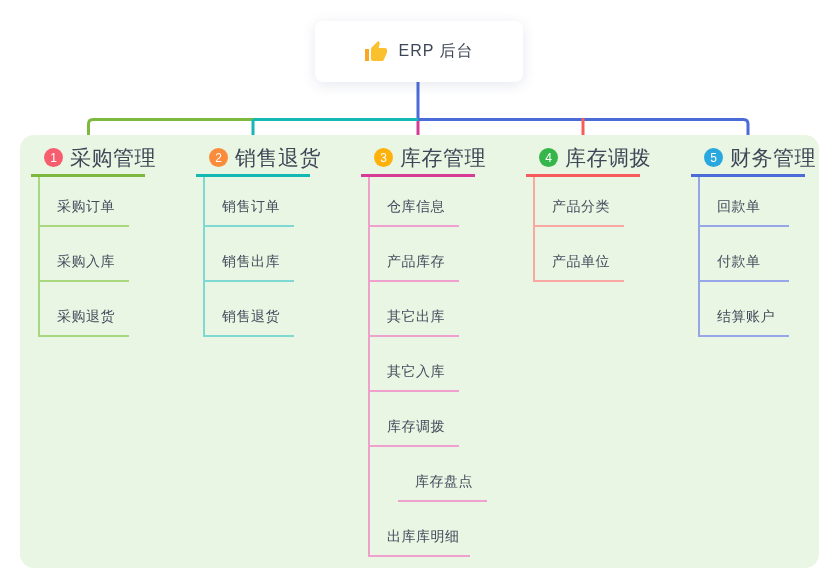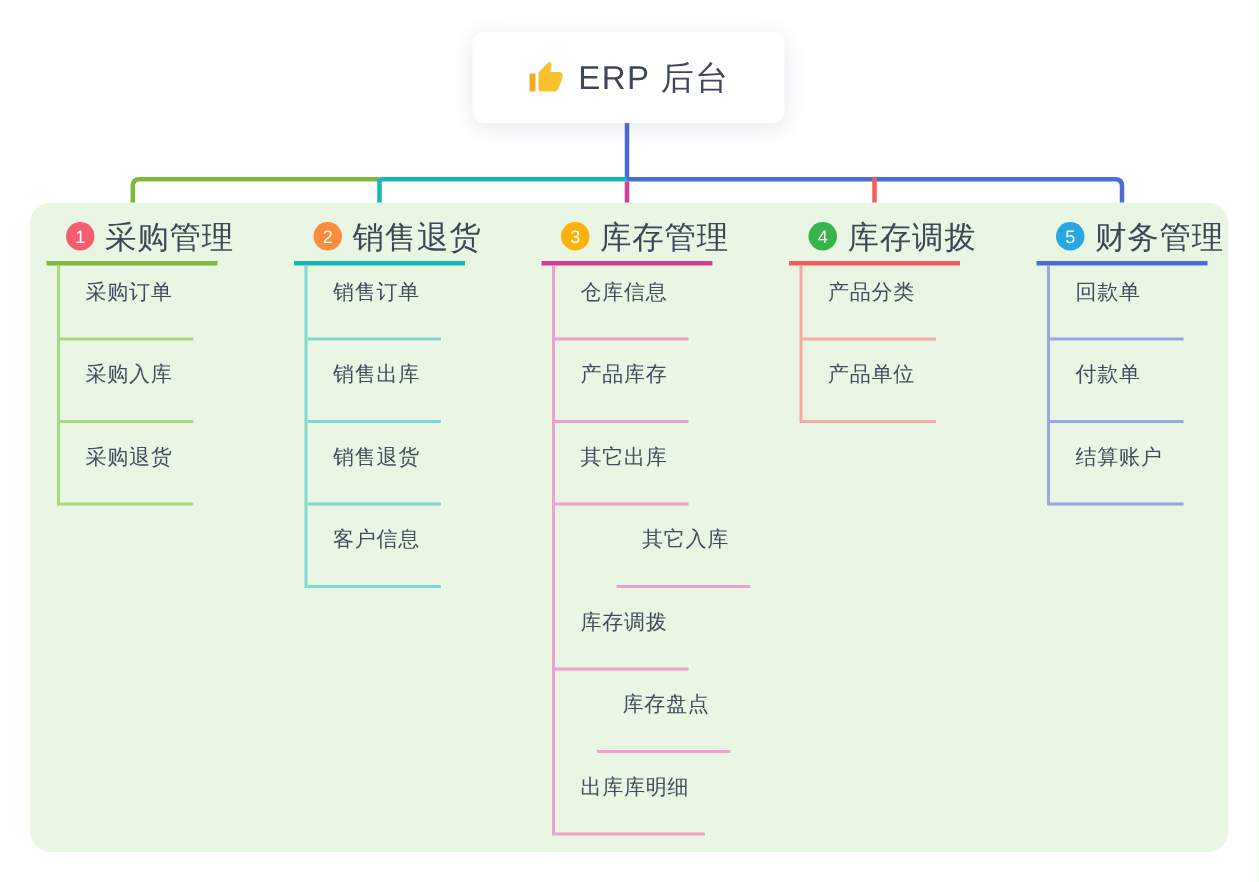--- a/index.html
+++ b/index.html
@@ -8,21 +8,21 @@
     font-family:"Liberation Sans","DejaVu Sans",sans-serif;
   }
   
   .root-node{
     position:absolute;left:315px;top:21px;width:208px;height:61px;
     background:#ffffff;border-radius:8px;
     box-shadow:0 3px 14px rgba(60,80,120,0.13);
     display:flex;align-items:center;justify-content:center;gap:10px;
     cursor:pointer;z-index:3;
   }
-  .root-node .root-title{font-size:22px;color:#3D4757;letter-spacing:1px;}
+  .root-node .root-title{font-size:16px;color:#3D4757;letter-spacing:1px;}
   .root-node svg{display:block;}
   
   .connectors{position:absolute;left:0;top:0;width:839px;height:588px;pointer-events:none;z-index:1;}
   
   .panel{
     position:absolute;left:20px;top:135px;width:799px;height:433px;
     background:#E9F6E3;border-radius:14px;z-index:2;
   }
   
   .branch{position:absolute;top:6px;}
@@ -34,21 +34,21 @@
   .badge{
     width:19px;height:19px;border-radius:50%;flex:0 0 19px;
     display:flex;align-items:center;justify-content:center;
     color:#ffffff;font-size:12px;line-height:1;
   }
   .branch-title .title-text{font-size:21px;color:#3D4757;white-space:nowrap;letter-spacing:0.5px;}
   .branch-items{margin-left:7px;width:max-content;}
   .mm-item{
     box-sizing:border-box;height:55px;min-width:89px;width:max-content;
     display:flex;align-items:flex-end;
-    padding:0 10px 21px 17px;
+    padding:0 10px 9px 17px;
     font-size:14px;color:#414B5C;white-space:nowrap;letter-spacing:0.5px;
     cursor:pointer;
   }
   .mm-item:first-child{height:50px;}
 </style>
 </head>
 <body>
 
 <div class="root-node">
   <svg width="24" height="24" viewBox="0 0 24 24" aria-hidden="true">
@@ -81,33 +81,32 @@
     </div>
     <div class="branch" style="left: 176px;">
       <div class="branch-title" style="border-bottom: 3px solid rgb(22, 184, 180);">
         <span class="badge" style="background: rgb(250, 140, 60);">2</span>
         <span class="title-text">销售退货</span>
       </div>
       <div class="branch-items" style="border-left: 2px solid rgb(127, 217, 210);">
         <div class="mm-item" style="border-bottom: 2px solid rgb(127, 217, 210);">销售订单</div>
         <div class="mm-item" style="border-bottom: 2px solid rgb(127, 217, 210);">销售出库</div>
         <div class="mm-item" style="border-bottom: 2px solid rgb(127, 217, 210);">销售退货</div>
-        <div class="mm-item" style="border-bottom: 2px solid rgb(127, 217, 210);">客户信息</div>
       </div>
     </div>
     <div class="branch" style="left: 341px;">
       <div class="branch-title" style="border-bottom: 3px solid rgb(214, 60, 150);">
         <span class="badge" style="background: rgb(253, 177, 10);">3</span>
         <span class="title-text">库存管理</span>
       </div>
       <div class="branch-items" style="border-left: 2px solid rgb(240, 160, 206);">
         <div class="mm-item" style="border-bottom: 2px solid rgb(240, 160, 206);">仓库信息</div>
         <div class="mm-item" style="border-bottom: 2px solid rgb(240, 160, 206);">产品库存</div>
         <div class="mm-item" style="border-bottom: 2px solid rgb(240, 160, 206);">其它出库</div>
-        <div class="mm-item" style="border-bottom: 2px solid rgb(240, 160, 206); margin-left: 41px;">其它入库</div>
+        <div class="mm-item" style="border-bottom: 2px solid rgb(240, 160, 206);">其它入库</div>
         <div class="mm-item" style="border-bottom: 2px solid rgb(240, 160, 206);">库存调拨</div>
         <div class="mm-item" style="border-bottom: 2px solid rgb(240, 160, 206); margin-left: 28px;">库存盘点</div>
         <div class="mm-item" style="border-bottom: 2px solid rgb(240, 160, 206);">出库库明细</div>
       </div>
     </div>
     <div class="branch" style="left: 506px;">
       <div class="branch-title" style="border-bottom: 3px solid rgb(247, 92, 92);">
         <span class="badge" style="background: rgb(53, 181, 74);">4</span>
         <span class="title-text">库存调拨</span>
       </div>

